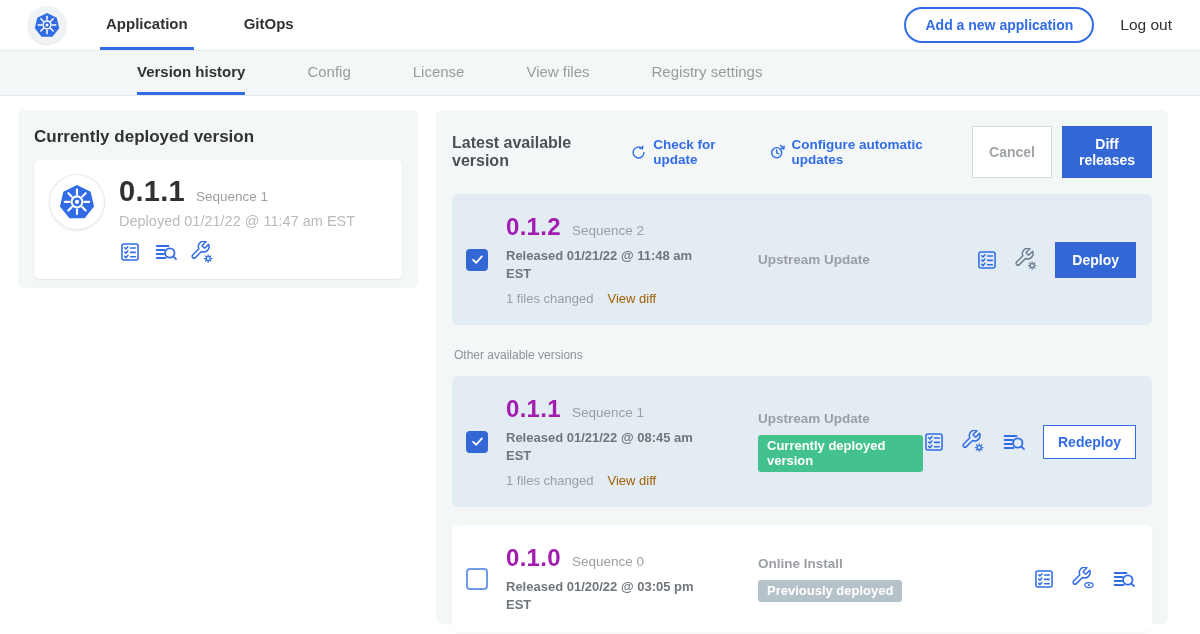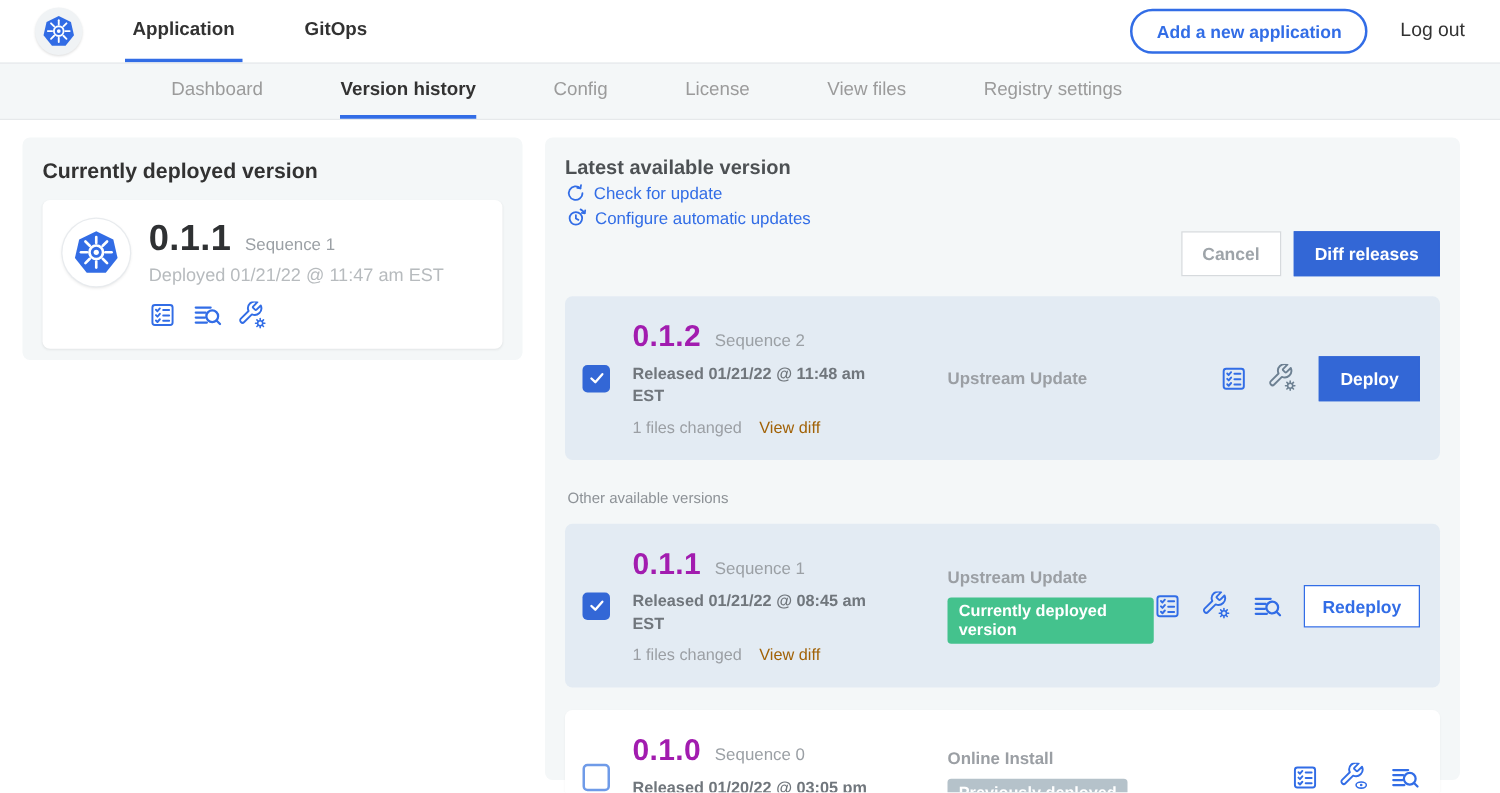--- a/index.html
+++ b/index.html
@@ -27,23 +27,23 @@
   .deployed-card { margin-top: 13px; background: #fff; border-radius: 6px; box-shadow: 0 1px 2px rgba(0,0,0,.07); padding: 15px 16px; display: flex; gap: 15px; }
   .app-logo { width: 54px; height: 54px; border-radius: 50%; background: #fff; box-shadow: 0 0 0 1px #e8ebee, 0 1px 3px rgba(0,0,0,.15); display: flex; align-items: center; justify-content: center; flex: 0 0 auto; }
   .ver-line { display: flex; align-items: baseline; gap: 11px; }
   .ver-big { font-size: 29px; font-weight: 800; color: #2f3133; letter-spacing: .3px; }
   .seq-text { font-size: 13.5px; color: #9ba0a5; }
   .deployed-when { margin-top: 5px; font-size: 14.5px; color: #b7bbbe; }
   .icon-row { margin-top: 11px; display: flex; align-items: center; gap: 13px; }
 
   
   .updates-panel { position: absolute; left: 436px; top: 110px; width: 732px; height: 514px; background: #f4f7f8; border-radius: 6px; padding: 16px; }
-  .updates-header { display: flex; align-items: flex-start; gap: 2px; margin-bottom: 16px; flex-direction: column; }
+  .updates-header { display: flex; align-items: center; gap: 22px; margin-bottom: 16px; }
   .updates-title { font-size: 16px; font-weight: 600; color: #4d5154; }
-  .hdr-link { display: flex; align-items: center; gap: 6px; color: #326de6; font-size: 13.5px; font-weight: 400; cursor: pointer; }
+  .hdr-link { display: flex; align-items: center; gap: 6px; color: #326de6; font-size: 13.5px; font-weight: 700; cursor: pointer; }
   .hdr-actions { margin-left: auto; display: flex; gap: 10px; }
   .btn { border-radius: 0; font-size: 14px; font-weight: 700; padding: 9px 16px; cursor: pointer; font-family: Liberation Sans, sans-serif; }
   .btn-muted { background: #fff; border: 1px solid #d6dadd; color: #9ea4a9; }
   .btn-primary { background: #3367d6; border: 1px solid #3367d6; color: #fff; }
   .btn-outline { background: #fff; border: 1.5px solid #326de6; color: #326de6; padding: 8px 14px; }
 
   .version-row { border-radius: 6px; display: grid; grid-template-columns: 40px 252px 1fr auto; align-items: center; padding: 19px 16px 19px 14px; }
   .version-row.selected { background: #e3ebf3; }
   .version-row.plain { background: #fff; box-shadow: 0 1px 2px rgba(0,0,0,.05); }
   .row-ver-big { font-size: 24px; font-weight: 800; color: #a21caf; letter-spacing: .3px; }
@@ -173,21 +173,20 @@
       <div class="topnav-tab active">Application</div>
       <div class="topnav-tab">GitOps</div>
     </div>
     <div class="topnav-right">
       <button class="pill-btn">Add a new application</button>
       <span class="logout">Log out</span>
     </div>
   </div>
 
   <div class="subnav">
-    <div class="subnav-item">Dashboard</div>
     <div class="subnav-item active">Version history</div>
     <div class="subnav-item">Config</div>
     <div class="subnav-item">License</div>
     <div class="subnav-item">View files</div>
     <div class="subnav-item">Registry settings</div>
   </div>
 
   <div class="deployed-panel">
     <div class="deployed-title">Currently deployed version</div>
     <div class="deployed-card">

